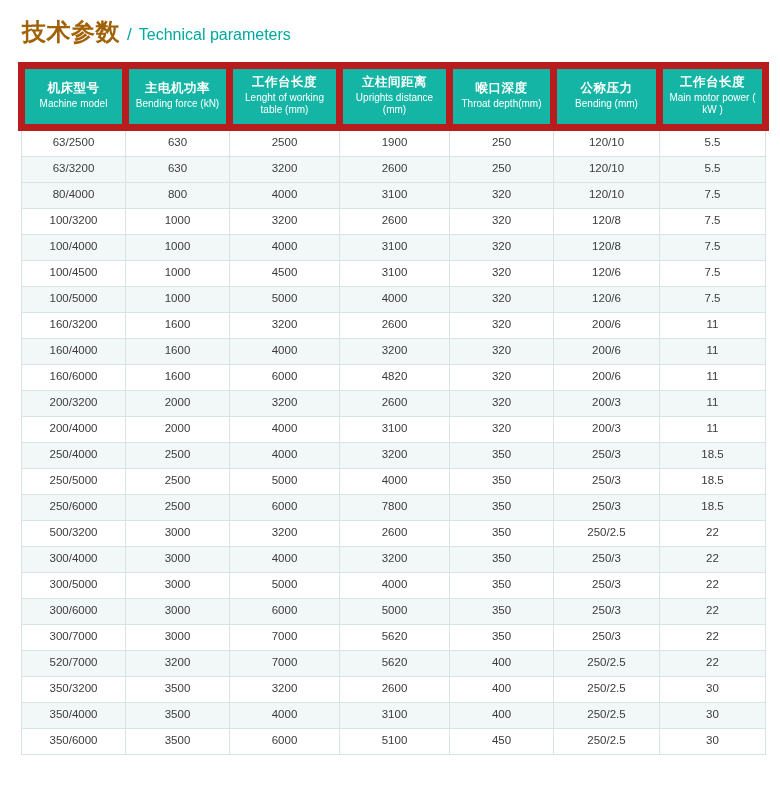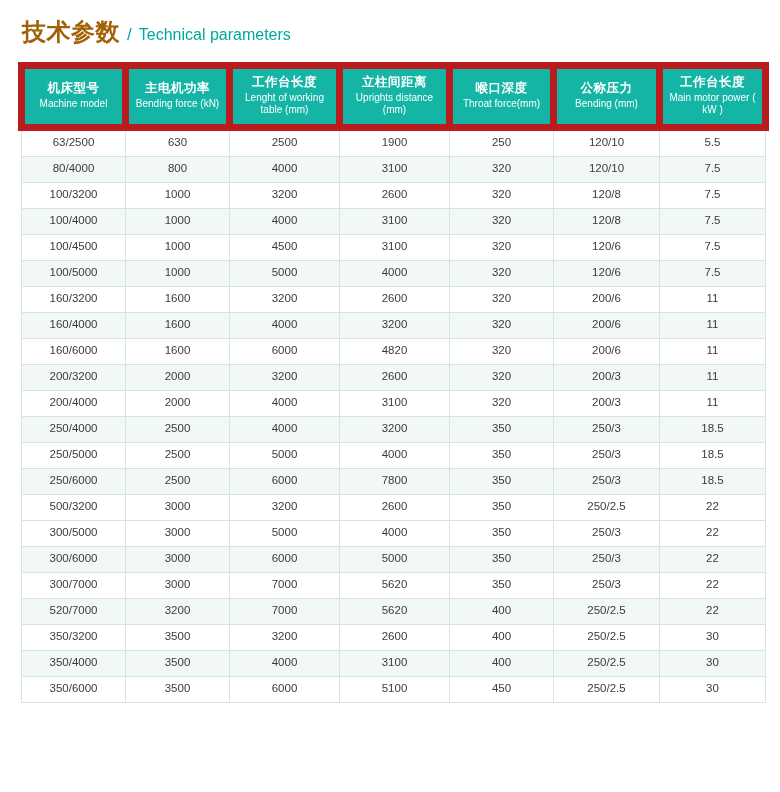--- a/index.html
+++ b/index.html
@@ -123,21 +123,21 @@
         <th>
           <span class="th-cn">工作台长度</span>
           <span class="th-en">Lenght of working table (mm)</span>
         </th>
         <th>
           <span class="th-cn">立柱间距离</span>
           <span class="th-en">Uprights distance (mm)</span>
         </th>
         <th>
           <span class="th-cn">喉口深度</span>
-          <span class="th-en">Throat force(mm)</span>
+          <span class="th-en">Throat depth(mm)</span>
         </th>
         <th>
           <span class="th-cn">公称压力</span>
           <span class="th-en">Bending (mm)</span>
         </th>
         <th>
           <span class="th-cn">工作台长度</span>
           <span class="th-en">Main motor power ( kW )</span>
         </th>
       </tr>
@@ -146,20 +146,29 @@
         <tr class="odd">
           <td>63/2500</td>
           <td>630</td>
           <td>2500</td>
           <td>1900</td>
           <td>250</td>
           <td>120/10</td>
           <td>5.5</td>
         </tr>
         <tr class="even">
+          <td>63/3200</td>
+          <td>630</td>
+          <td>3200</td>
+          <td>2600</td>
+          <td>250</td>
+          <td>120/10</td>
+          <td>5.5</td>
+        </tr>
+        <tr class="even">
           <td>80/4000</td>
           <td>800</td>
           <td>4000</td>
           <td>3100</td>
           <td>320</td>
           <td>120/10</td>
           <td>7.5</td>
         </tr>
         <tr class="odd">
           <td>100/3200</td>
@@ -269,20 +278,29 @@
           <td>250/3</td>
           <td>18.5</td>
         </tr>
         <tr class="odd">
           <td>500/3200</td>
           <td>3000</td>
           <td>3200</td>
           <td>2600</td>
           <td>350</td>
           <td>250/2.5</td>
+          <td>22</td>
+        </tr>
+        <tr class="even">
+          <td>300/4000</td>
+          <td>3000</td>
+          <td>4000</td>
+          <td>3200</td>
+          <td>350</td>
+          <td>250/3</td>
           <td>22</td>
         </tr>
         <tr class="odd">
           <td>300/5000</td>
           <td>3000</td>
           <td>5000</td>
           <td>4000</td>
           <td>350</td>
           <td>250/3</td>
           <td>22</td>

